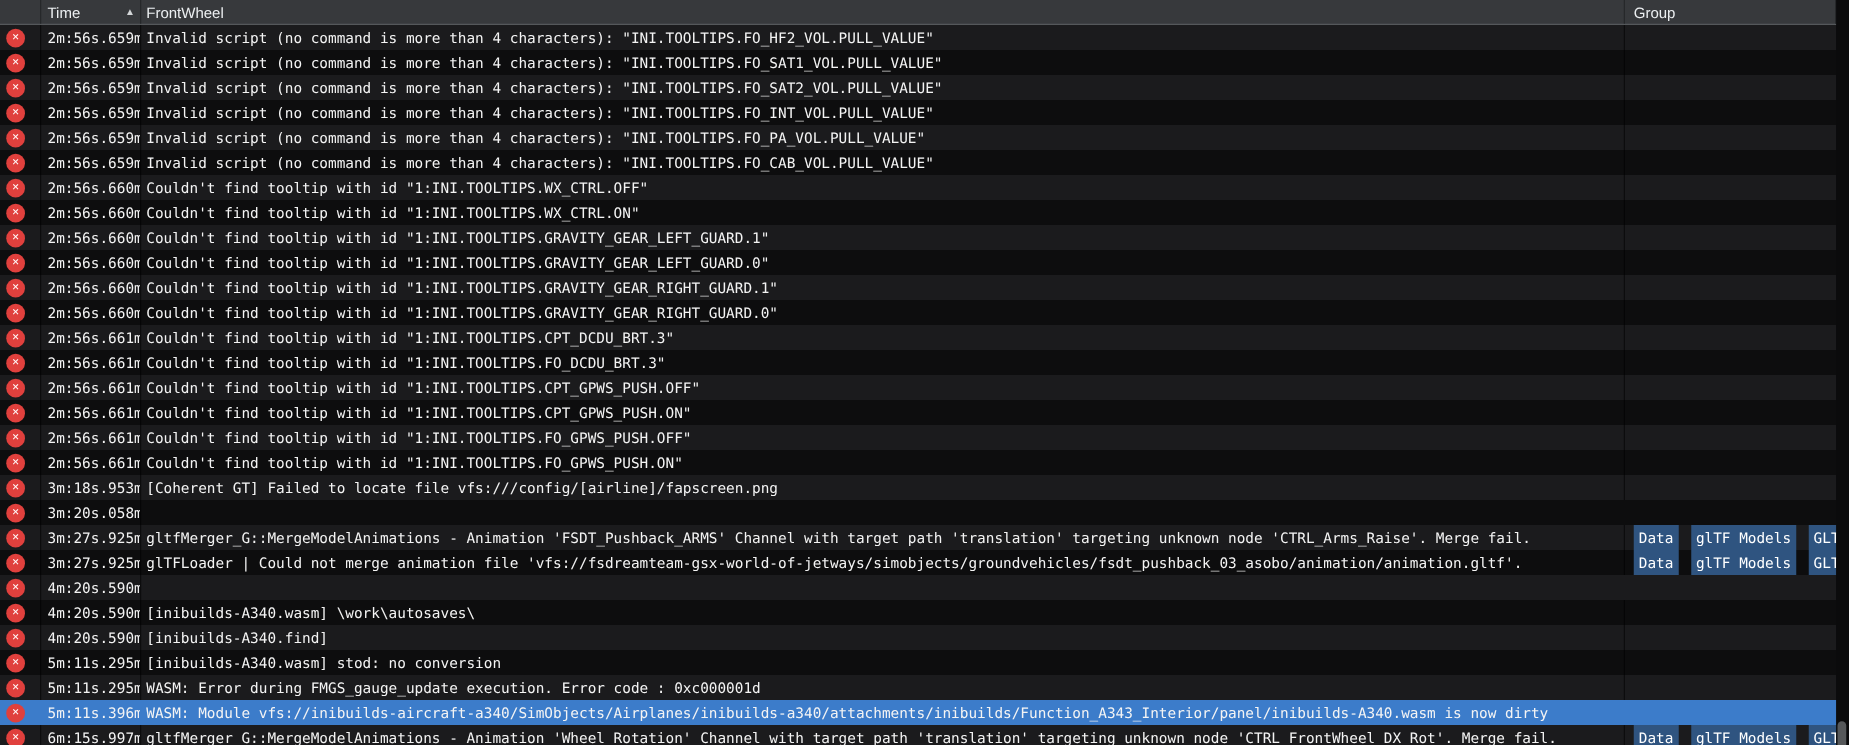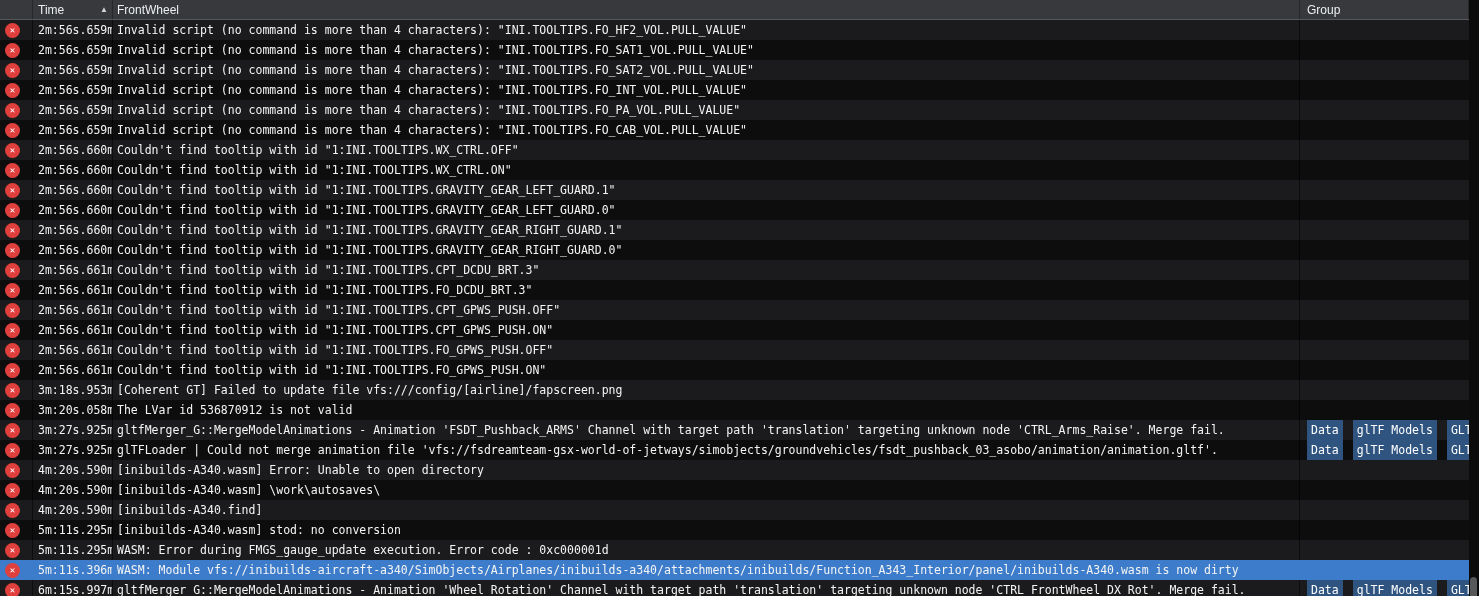--- a/index.html
+++ b/index.html
@@ -255,30 +255,29 @@
     <div class="cell c-time">2m:56s.661m</div>
     <div class="cell c-desc">Couldn't find tooltip with id "1:INI.TOOLTIPS.FO_GPWS_PUSH.ON"</div>
     <div class="cell c-group"></div>
   </div>
 
   <div class="grid-row row">
     <div class="cell c-icon">
       <span class="err-icon">✕</span>
     </div>
     <div class="cell c-time">3m:18s.953m</div>
-    <div class="cell c-desc">[Coherent GT] Failed to update file vfs:///config/[airline]/fapscreen.png</div>
+    <div class="cell c-desc">[Coherent GT] Failed to locate file vfs:///config/[airline]/fapscreen.png</div>
     <div class="cell c-group"></div>
   </div>
 
   <div class="grid-row row">
     <div class="cell c-icon">
       <span class="err-icon">✕</span>
     </div>
     <div class="cell c-time">3m:20s.058m</div>
-    <div class="cell c-desc">The LVar id 536870912 is not valid</div>
     <div class="cell c-group"></div>
   </div>
 
   <div class="grid-row row">
     <div class="cell c-icon">
       <span class="err-icon">✕</span>
     </div>
     <div class="cell c-time">3m:27s.925m</div>
     <div class="cell c-desc">gltfMerger_G::MergeModelAnimations - Animation 'FSDT_Pushback_ARMS' Channel with target path 'translation' targeting unknown node 'CTRL_Arms_Raise'. Merge fail.</div>
     <div class="cell c-group">
@@ -299,21 +298,20 @@
           <span class="badge">glTF Models</span>
           <span class="badge">GLTF</span>
         </div>
   </div>
 
   <div class="grid-row row">
     <div class="cell c-icon">
       <span class="err-icon">✕</span>
     </div>
     <div class="cell c-time">4m:20s.590m</div>
-    <div class="cell c-desc">[inibuilds-A340.wasm] Error: Unable to open directory</div>
     <div class="cell c-group"></div>
   </div>
 
   <div class="grid-row row">
     <div class="cell c-icon">
       <span class="err-icon">✕</span>
     </div>
     <div class="cell c-time">4m:20s.590m</div>
     <div class="cell c-desc">[inibuilds-A340.wasm] \work\autosaves\</div>
     <div class="cell c-group"></div>

